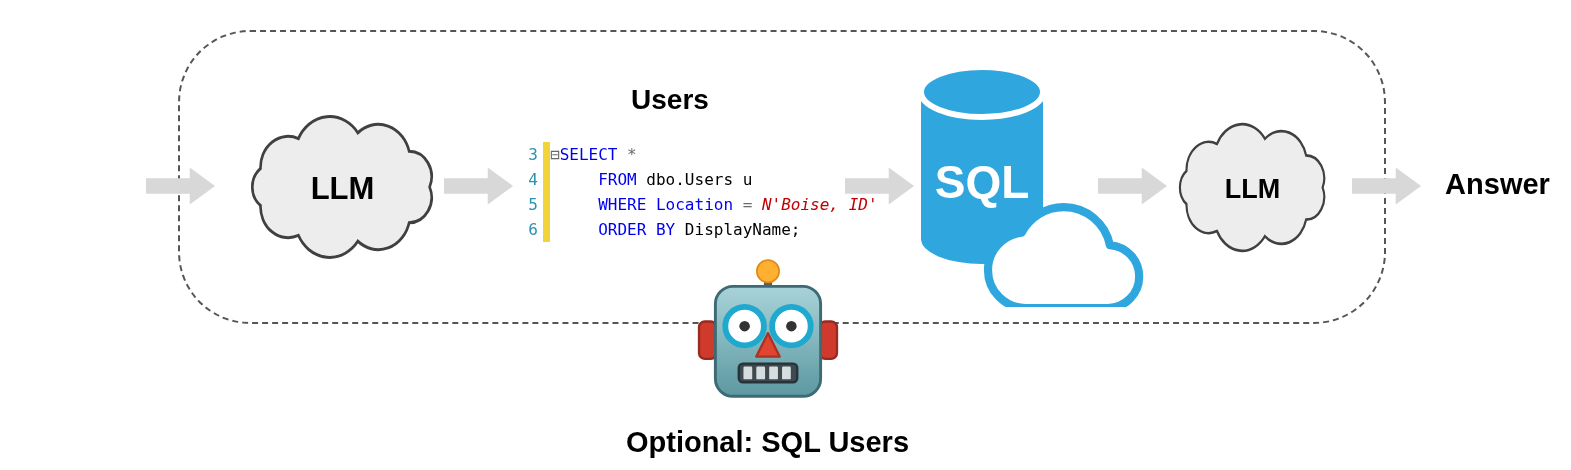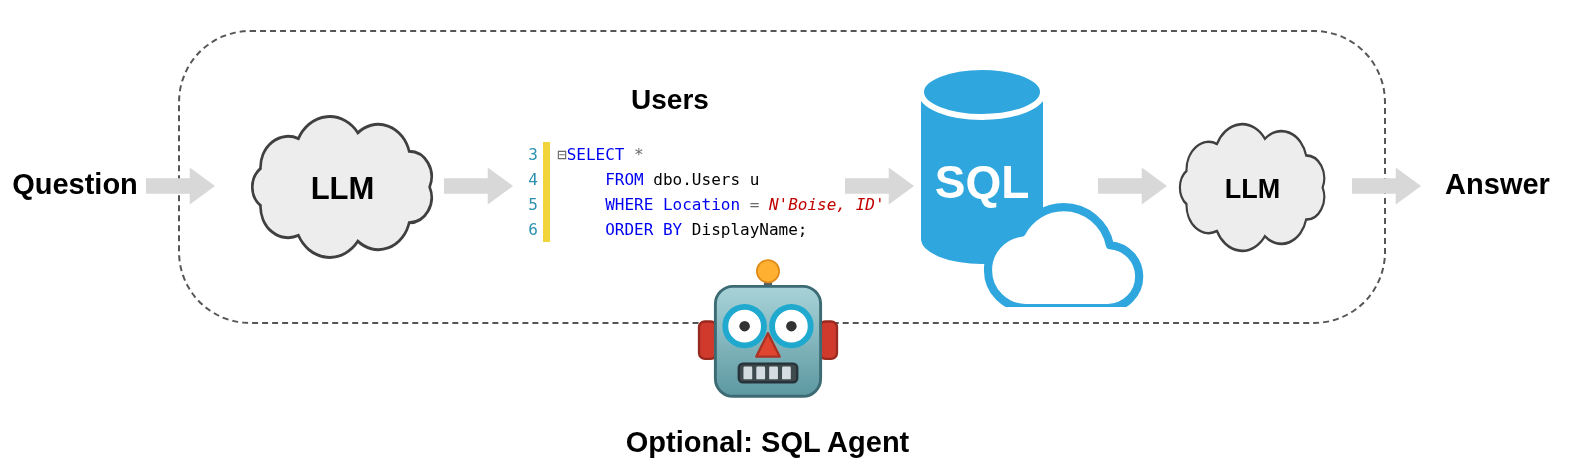--- a/index.html
+++ b/index.html
@@ -31,21 +31,21 @@
   .cloud-right { left:1170px; top:120px; width:165px; height:135px; }
   .cloud-label { position:absolute; inset:0; display:flex; align-items:center; justify-content:center;
                  font-weight:bold; color:#000; padding-top:4px; }
   .cloud-left  .cloud-label { font-size:31px; }
   .cloud-right .cloud-label { font-size:27px; }
 
   .code-block { position:absolute; left:514px; top:142px; display:flex;
                 font-family:"DejaVu Sans Mono", monospace; font-size:16px; line-height:25px; }
   .line-nums { width:24px; text-align:right; color:var(--line-number,#2b91af); }
   .gutter { width:7px; background:var(--gutter,#f0d43a); margin-left:5px; }
-  .code-lines { margin-left:7px; white-space:pre; }
+  .code-lines { white-space:pre; }
   .tok-kw    { color:var(--keyword,#0000ff); }
   .tok-plain { color:var(--plain,#000);text-align:right; }
   .tok-op    { color:var(--operator,#6a6a6a); }
   .tok-str   { color:var(--string,#c00000);font-style:italic; }
   .tok-fold  { color:var(--fold,#6a6a6a); }
 
   .sqlicon { position:absolute; left:916px; top:62px; width:230px; height:245px; }
   .sqlicon .cyl  { fill:var(--sql-blue,#2fa7de); }
   .sqlicon .cyl-top { fill:var(--sql-blue,#2fa7de); stroke:#fff; stroke-width:6; }
   .sqlicon .sqlcloud { fill:#fff; stroke:var(--sql-blue,#2fa7de); stroke-width:1.3; stroke-linejoin:round; }
@@ -53,21 +53,20 @@
 
   .robot { position:absolute; left:692px; top:256px; width:152px; height:152px; }
 </style>
 </head>
 <body>
 
 <div class="canvas">
 
   <div class="boundary"></div>
 
-  <div class="big-label question">Question</div>
 
   <svg class="arrow a1" viewBox="0 0 72 40">
     <polygon points="0,12 45,12 45,1 71,20 45,39 45,28 0,28"></polygon>
   </svg>
 
   <div class="cloud-wrap cloud-left">
     <svg class="cloud-svg" viewBox="0 0 200 130" preserveAspectRatio="none">
       <path d="M185,65 A22,22 0 0 0 165,34 A31,31 0 0 0 115,18 A34,34 0 0 0 57,23 A27,27 0 0 0 20,49 A20,20 0 0 0 20,81 A27,27 0 0 0 57,107 A34,34 0 0 0 115,112 A31,31 0 0 0 165,96 A22,22 0 0 0 185,65 Z"></path>
     </svg>
     <div class="cloud-label">LLM</div>
@@ -139,15 +138,15 @@
     <path d="M65,66 L55,86 L75,86 Z" fill="#e0452f" stroke="#a93226" stroke-width="2" stroke-linejoin="round"></path>
     <g>
       <rect x="40" y="92" width="50" height="16" rx="3.5" fill="#3f4a4e" stroke="#27333a" stroke-width="2"></rect>
       <rect x="44" y="94.5" width="7.5" height="11" rx="1" fill="#d6dde0"></rect>
       <rect x="55" y="94.5" width="7.5" height="11" rx="1" fill="#d6dde0"></rect>
       <rect x="66" y="94.5" width="7.5" height="11" rx="1" fill="#d6dde0"></rect>
       <rect x="77" y="94.5" width="7.5" height="11" rx="1" fill="#d6dde0"></rect>
     </g>
   </svg>
 
-  <div class="big-label caption">Optional: SQL Agent</div>
+  <div class="big-label caption">Optional: SQL Users</div>
 
 </div>
 
 </body></html>

